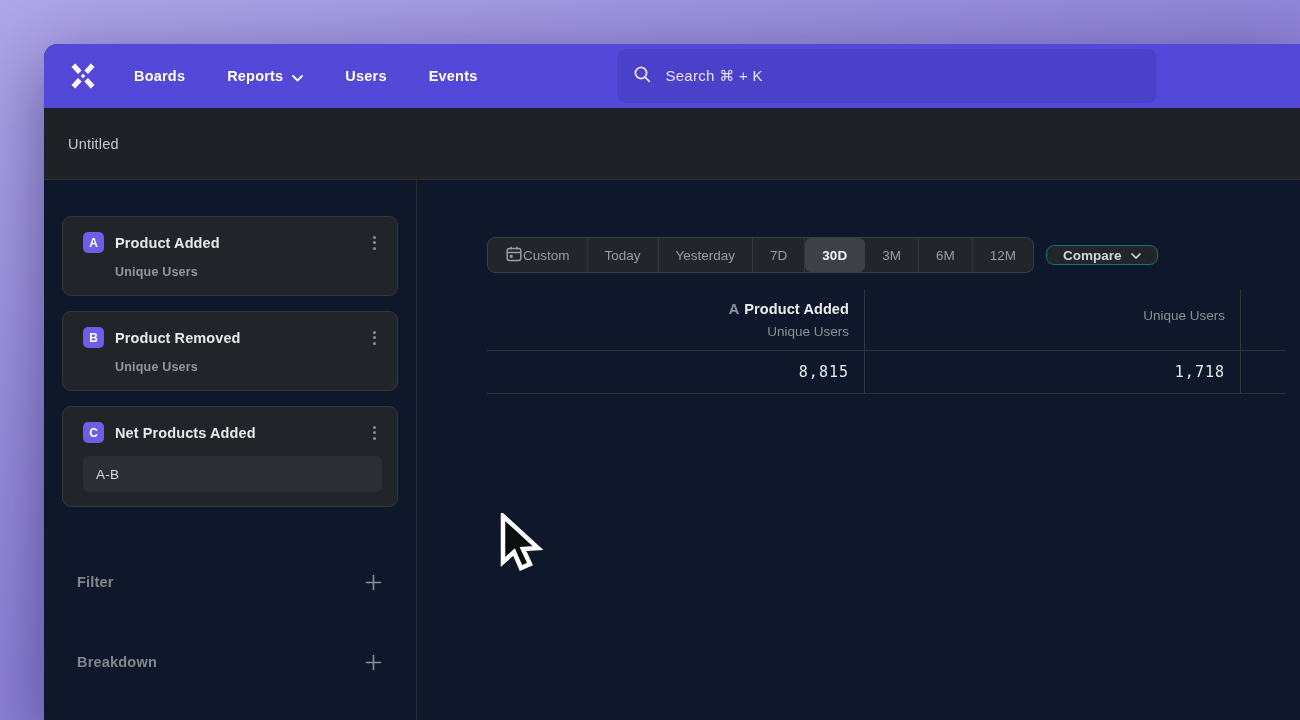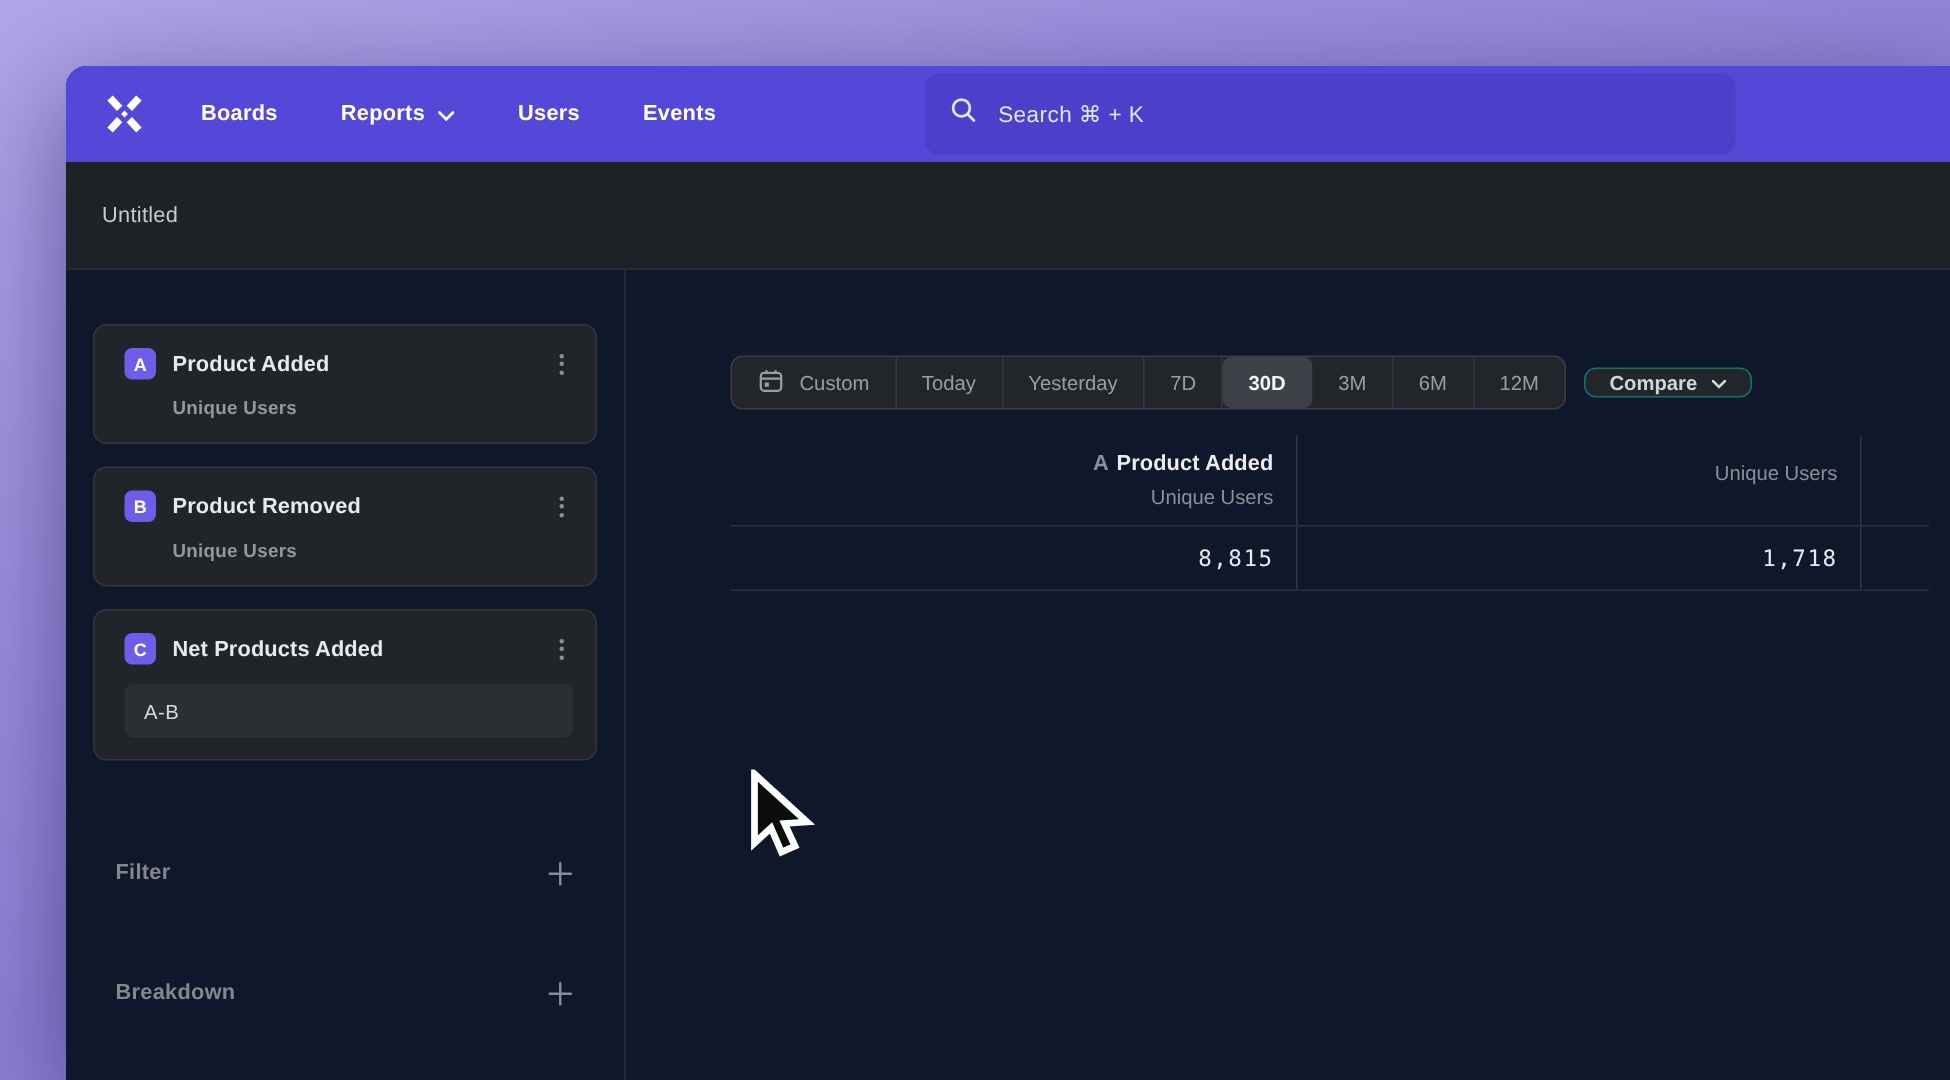--- a/index.html
+++ b/index.html
@@ -75,21 +75,21 @@
   .gap-filter { height:50px; }
   .gap-breakdown { height:60px; }
 
   
   .toolbar { position:absolute; left:70px; top:57px; display:flex; align-items:center; gap:12px; }
   .seg {
     display:flex; align-items:stretch; height:36px;
     border:1px solid #3a3d43; border-radius:8px; background:#22252a; overflow:hidden;
   }
   .seg-btn {
-    display:flex; align-items:center; gap:10px; padding:0 17px;
+    display:flex; align-items:center; padding:0 17px;
     color:#9b9da2; font-size:13.5px; border-right:1px solid #33363c; cursor:pointer; white-space:nowrap;
   }
   .seg-btn:last-child { border-right:none; }
   .seg-btn.selected { background:#3d4147; color:#f3f4f5; font-weight:700; border-radius:6px; border-right-color:transparent; }
   .compare {
     height:20px; border:1px solid #0f766e; border-radius:8px; background:#22252a;
     display:flex; align-items:center; gap:10px; padding:0 16px;
     color:#d3d4d7; font-size:13.5px; font-weight:600; cursor:pointer;
   }
 

